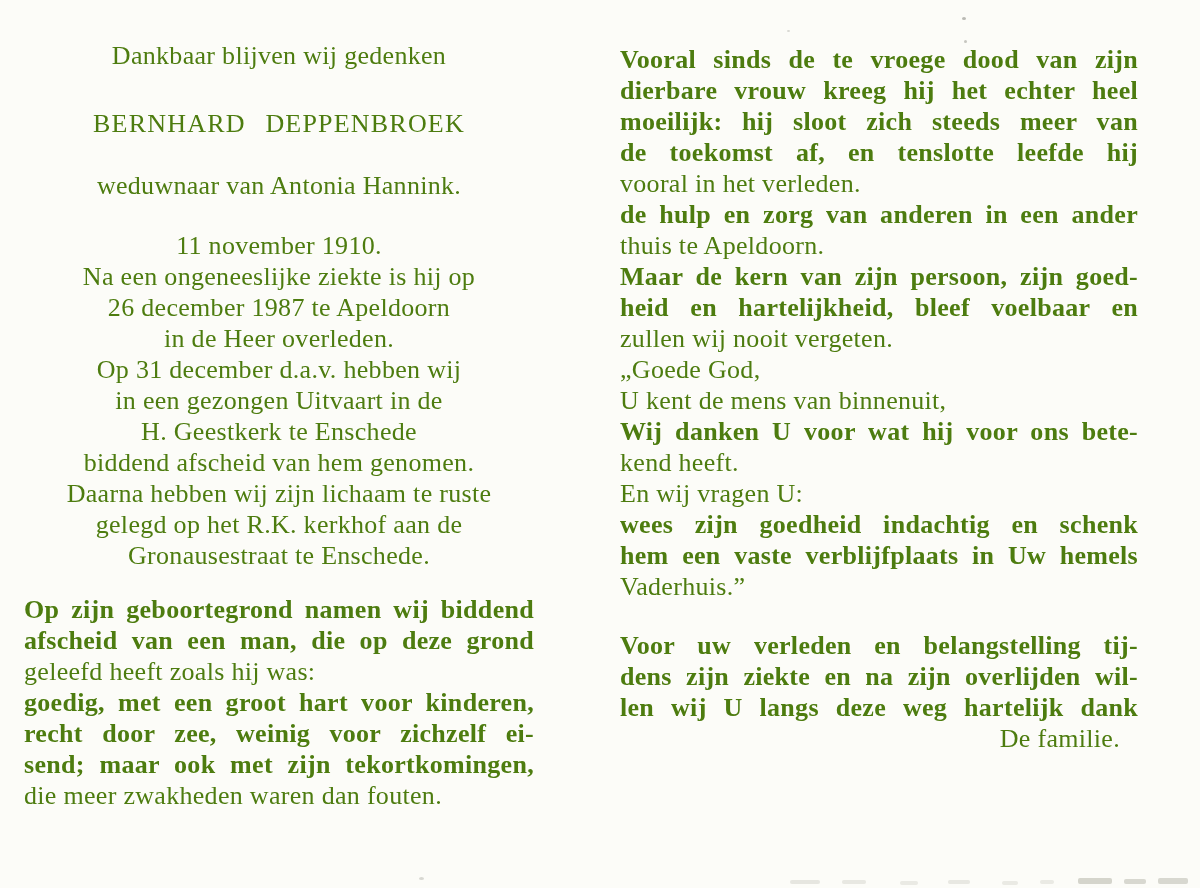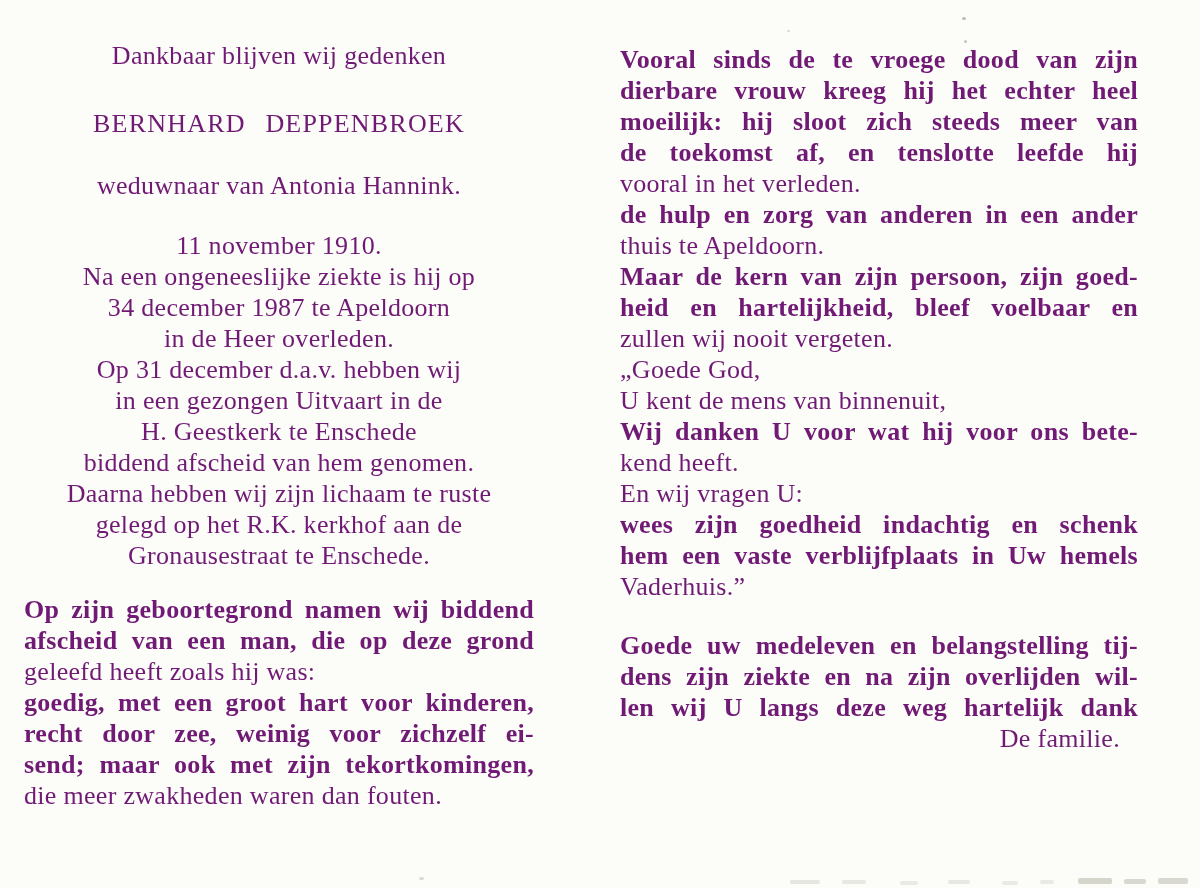--- a/index.html
+++ b/index.html
@@ -1,21 +1,21 @@
 <!DOCTYPE html>
 <html><head>
 <meta charset="utf-8">
 <style>
   html,body { margin:0; padding:0; background:#ffffff; }
   .page {
     position:relative;
     width:1200px; height:888px;
     background:#fcfcf8;
     font-family:"Liberation Serif", serif;
-    color:#701a75;
+    color:#4d7c0f;
     overflow:hidden;
   }
   .col { position:absolute; }
   .col-left  { left:24px;  top:40px; width:510px; }
   .col-right { left:620px; top:44px; width:518px; }
   .line {
     font-size:26px;
     line-height:31px;
     letter-spacing:0.3px;
   }
@@ -40,21 +40,21 @@
 <div class="page">
 
   <div class="col col-left">
     <div class="line c">Dankbaar blijven wij gedenken</div>
     <div class="line c name-line">BERNHARD DEPPENBROEK</div>
     <div class="line c relation-line">weduwnaar van Antonia Hannink.</div>
 
     <div class="life-block">
       <div class="line c">11 november 1910.</div>
       <div class="line c">Na een ongeneeslijke ziekte is hij op</div>
-      <div class="line c">34 december 1987 te Apeldoorn</div>
+      <div class="line c">26 december 1987 te Apeldoorn</div>
       <div class="line c">in de Heer overleden.</div>
       <div class="line c">Op 31 december d.a.v. hebben wij</div>
       <div class="line c">in een gezongen Uitvaart in de</div>
       <div class="line c">H. Geestkerk te Enschede</div>
       <div class="line c">biddend afscheid van hem genomen.</div>
       <div class="line c">Daarna hebben wij zijn lichaam te ruste</div>
       <div class="line c">gelegd op het R.K. kerkhof aan de</div>
       <div class="line c">Gronausestraat te Enschede.</div>
     </div>
 
@@ -85,21 +85,21 @@
       <div class="line">U kent de mens van binnenuit,</div>
       <div class="line j">Wij danken U voor wat hij voor ons bete-</div>
       <div class="line">kend heeft.</div>
       <div class="line">En wij vragen U:</div>
       <div class="line j">wees zijn goedheid indachtig en schenk</div>
       <div class="line j">hem een vaste verblijfplaats in Uw hemels</div>
       <div class="line">Vaderhuis.”</div>
     </div>
 
     <div class="thanks-block">
-      <div class="line j">Goede uw medeleven en belangstelling tij-</div>
+      <div class="line j">Voor uw verleden en belangstelling tij-</div>
       <div class="line j">dens zijn ziekte en na zijn overlijden wil-</div>
       <div class="line j">len wij U langs deze weg hartelijk dank</div>
     </div>
 
     <div class="line sig">De familie.</div>
   </div>
 
   <div class="speck" style="left:962px; top:17px;  width:4px; height:3px; opacity:.55;"></div>
   <div class="speck" style="left:964px; top:40px;  width:3px; height:3px; opacity:.45;"></div>
   <div class="speck" style="left:787px; top:30px;  width:3px; height:2px; opacity:.30;"></div>

